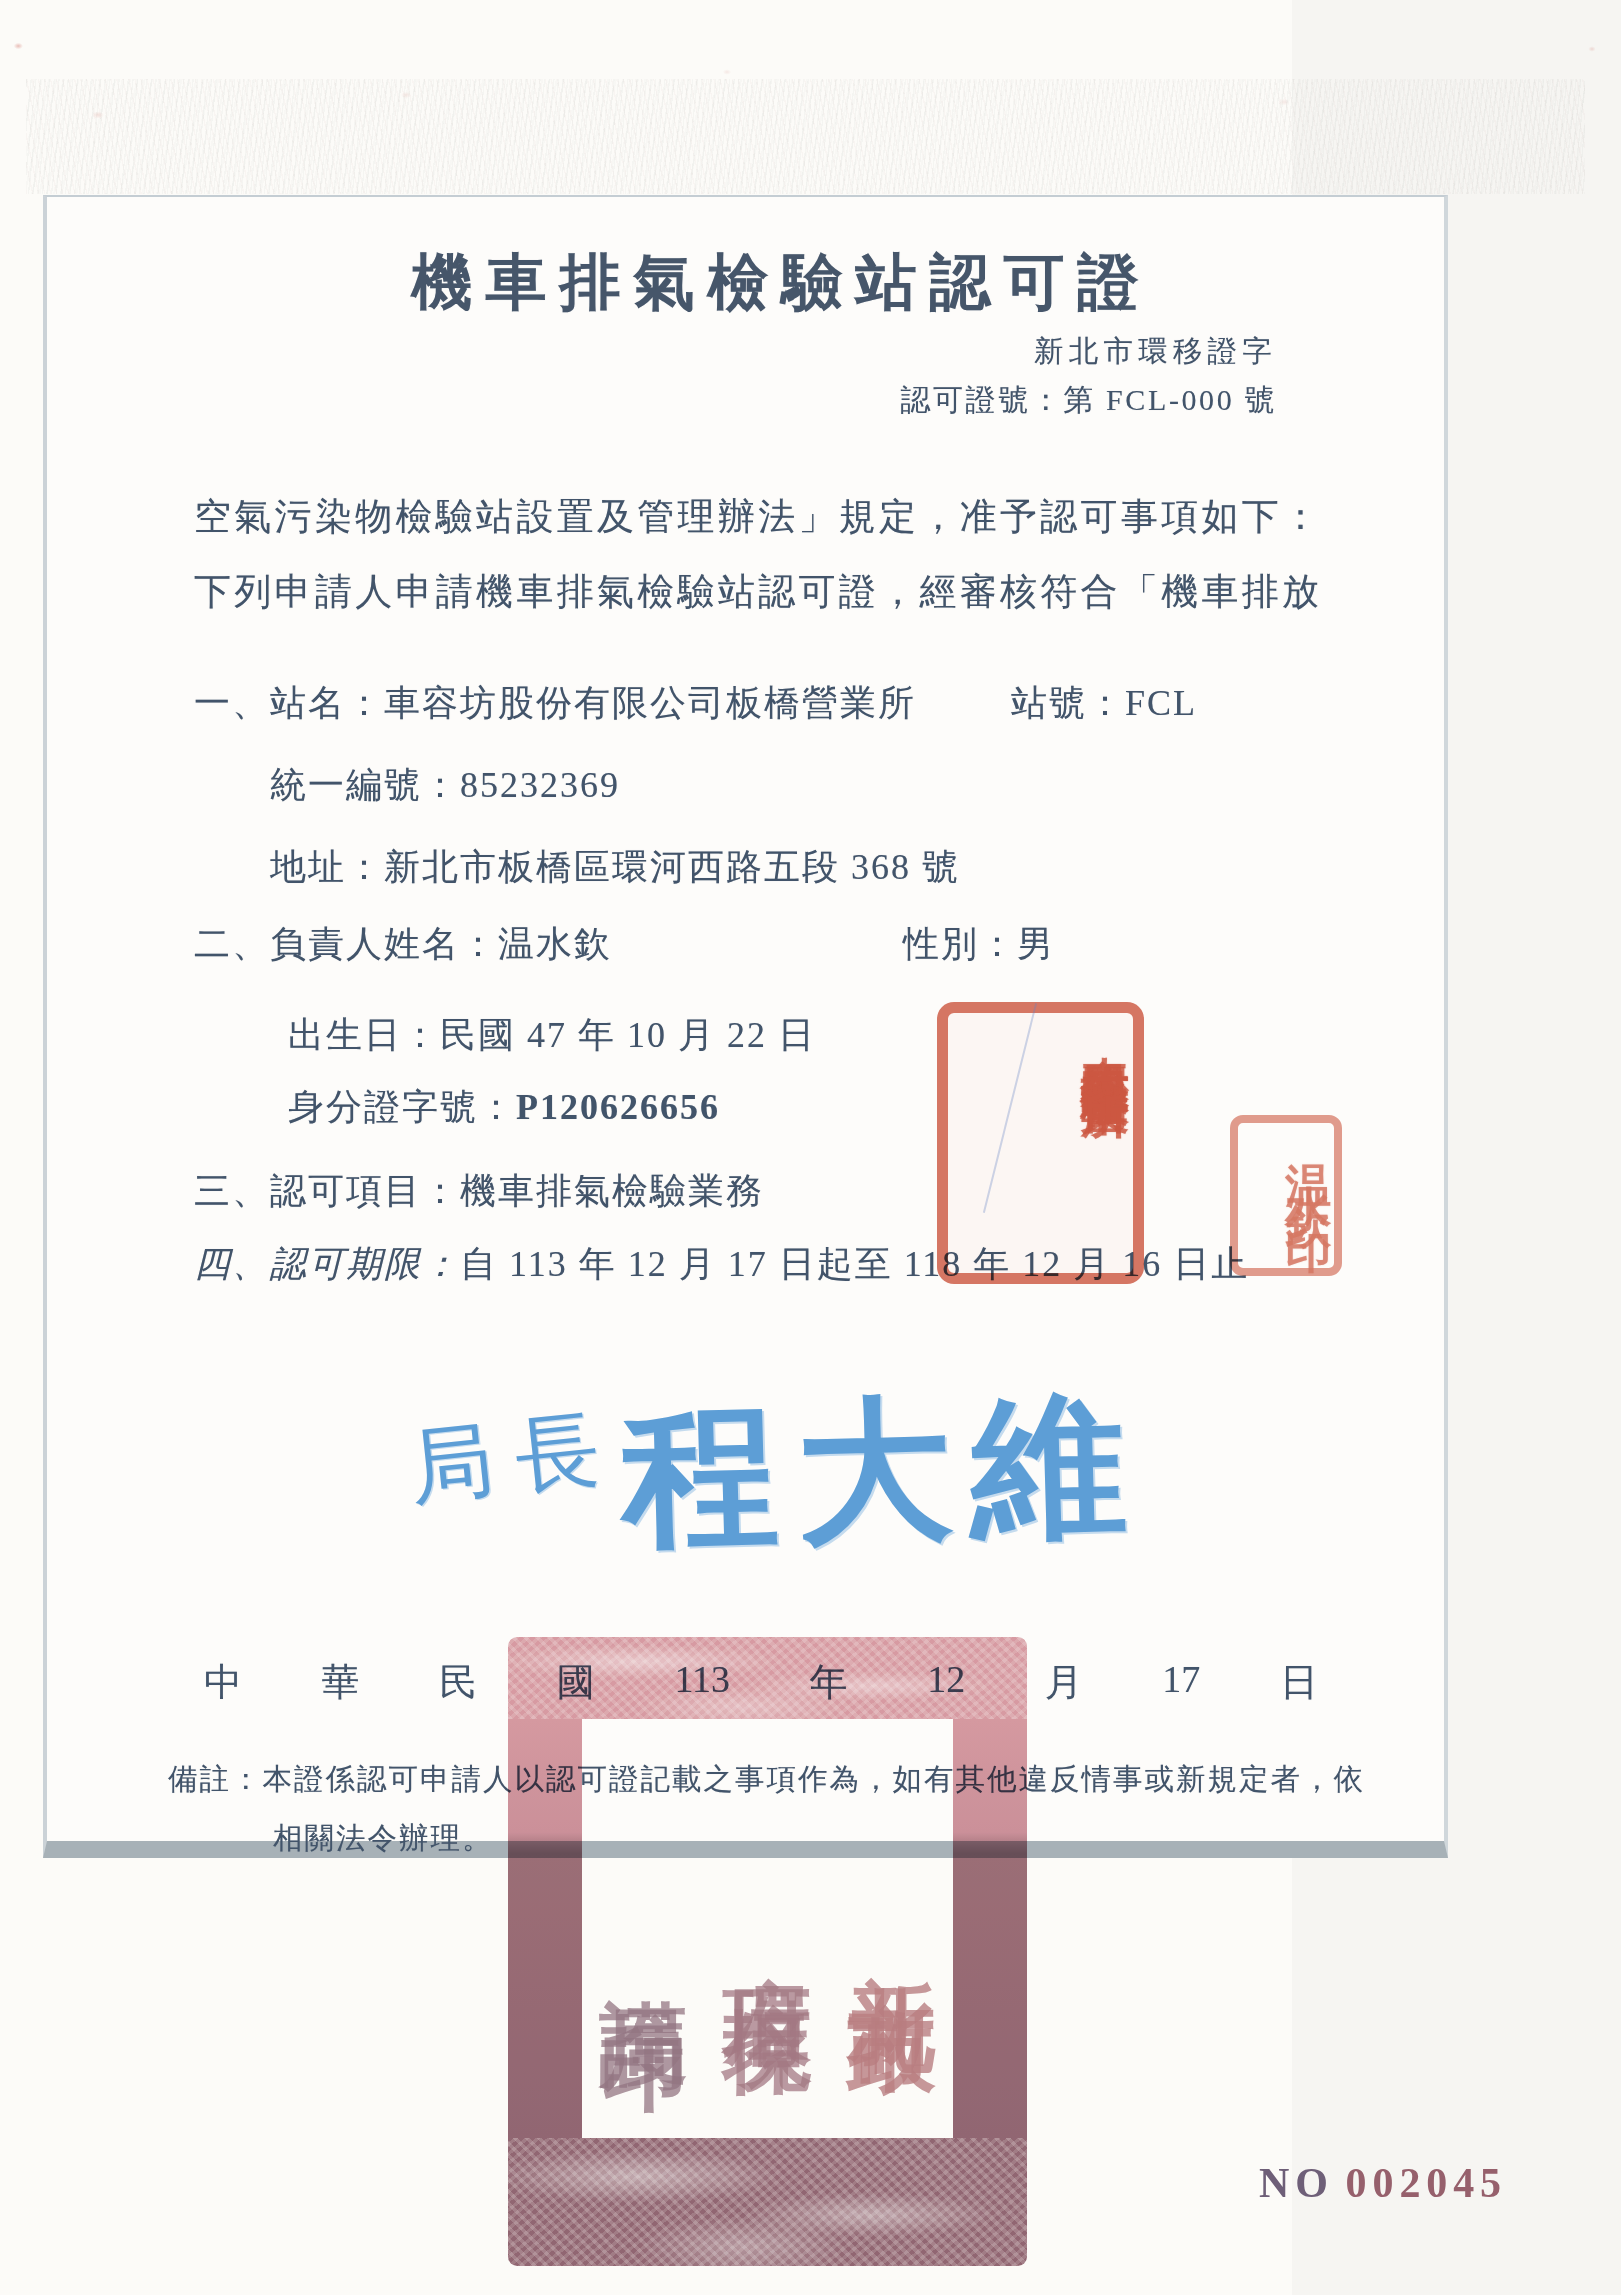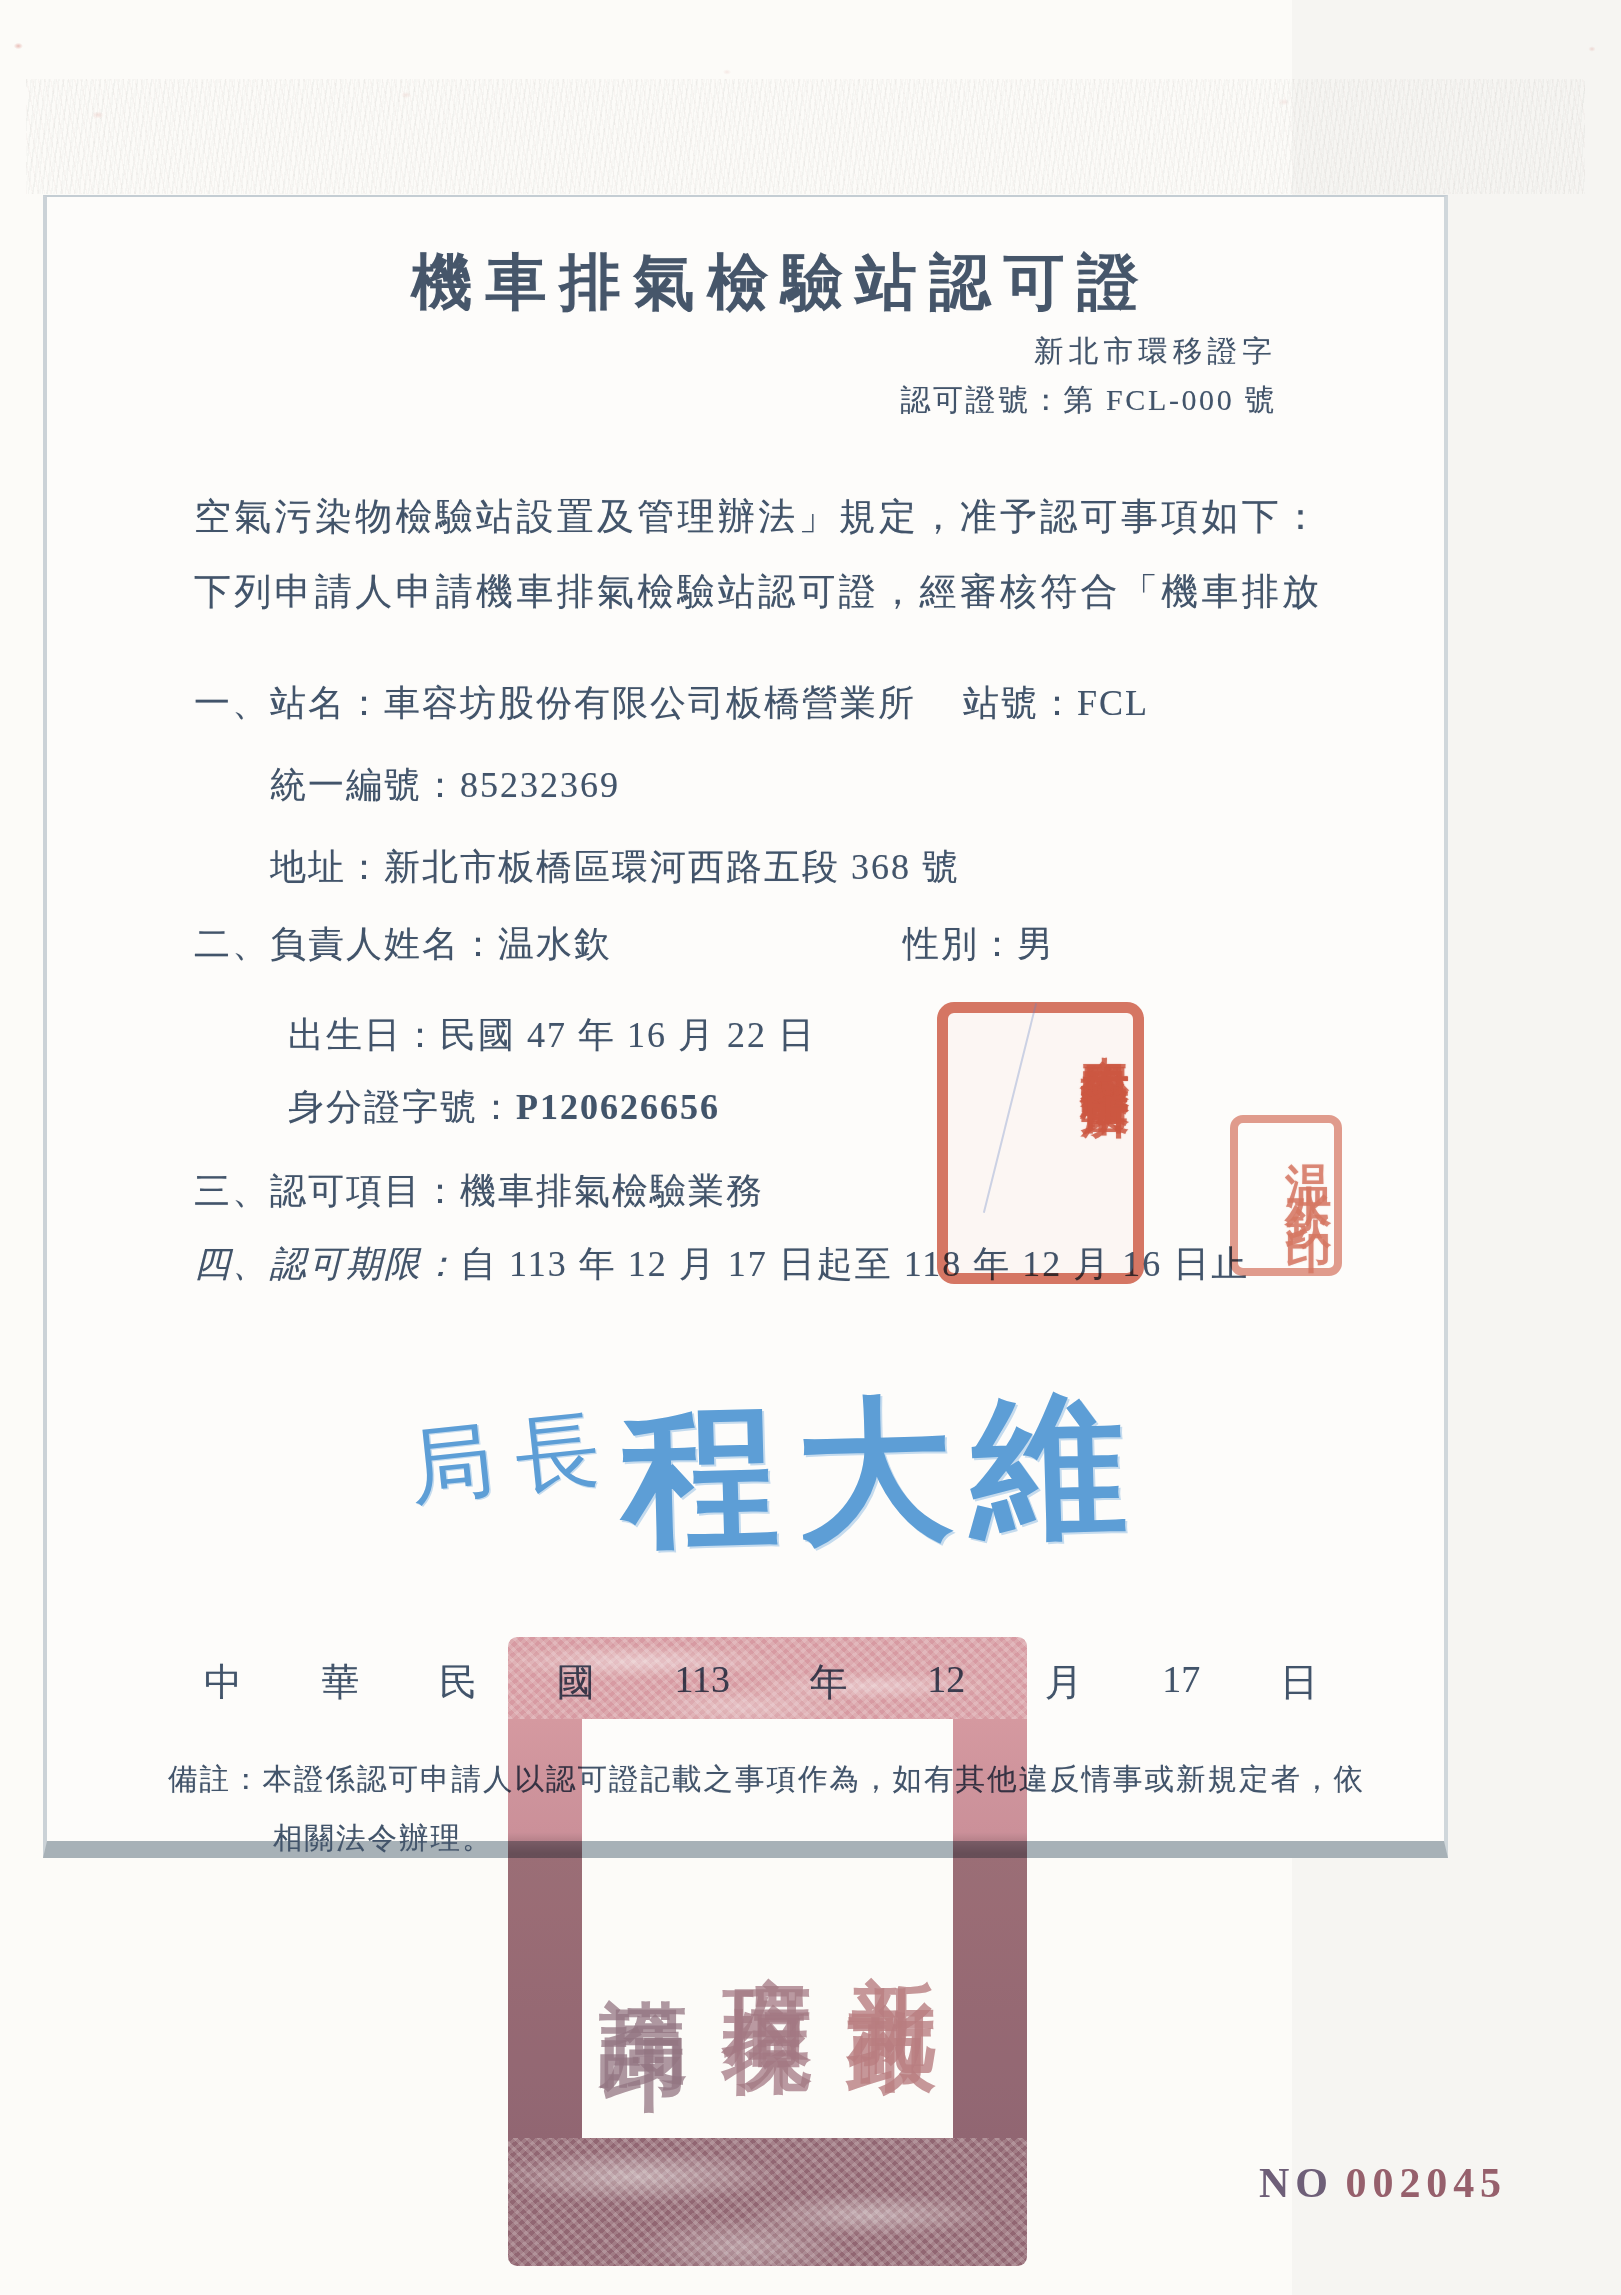--- a/index.html
+++ b/index.html
@@ -47,21 +47,21 @@
   .doc-title{
     left:0;right:0;top:45px;text-align:center;
     font-size:61px;letter-spacing:13px;font-weight:600;color:#46566a;
     transform:translateX(36px);white-space:nowrap;
   }
   .ref-line{top:135px;right:167px;font-size:29.5px;letter-spacing:5.2px;white-space:nowrap;}
   .certno-line{top:183px;right:167px;font-size:30px;letter-spacing:2.6px;white-space:nowrap;}
   .intro{left:147px;top:282px;width:1199px;font-size:37px;letter-spacing:3.3px;line-height:75px;}
   .row{font-size:36px;letter-spacing:2px;white-space:nowrap;}
   .r-station{left:147px;top:482px;}
-  .r-station .code{margin-left:47px;font-family:Liberation Serif, serif;}
+  .r-station .code{margin-left:95px;font-family:Liberation Serif, serif;}
   .r-uniform{left:223px;top:564px;}
   .r-address{left:223px;top:646px;}
   .r-principal{left:147px;top:723px;}
   .r-gender{left:856px;top:723px;}
   .r-birth{left:241px;top:814px;}
   .r-id{left:241px;top:886px;}
   .r-item3{left:147px;top:970px;}
   .r-item4{left:147px;top:1043px;}
   
   .company-seal{
@@ -188,21 +188,21 @@
 
     <div class="row r-principal ink">
       <span style="position:static;">二、負責人姓名：</span><span style="position:static;">温水欽</span>
     </div>
 
     <div class="row r-gender ink">
       <span style="position:static;">性別：</span><span style="position:static;">男</span>
     </div>
 
     <div class="row r-birth ink">
-      <span style="position:static;">出生日：</span><span style="position:static;">民國 47 年 16 月 22 日</span>
+      <span style="position:static;">出生日：</span><span style="position:static;">民國 47 年 10 月 22 日</span>
     </div>
 
     <div class="row r-id ink">
       <span style="position:static;">身分證字號：</span><span style="position:static;font-weight:bold;">P120626656</span>
     </div>
 
     <div class="row r-item3 ink">
       <span style="position:static;">三、認可項目：</span><span style="position:static;">機車排氣檢驗業務</span>
     </div>
 

